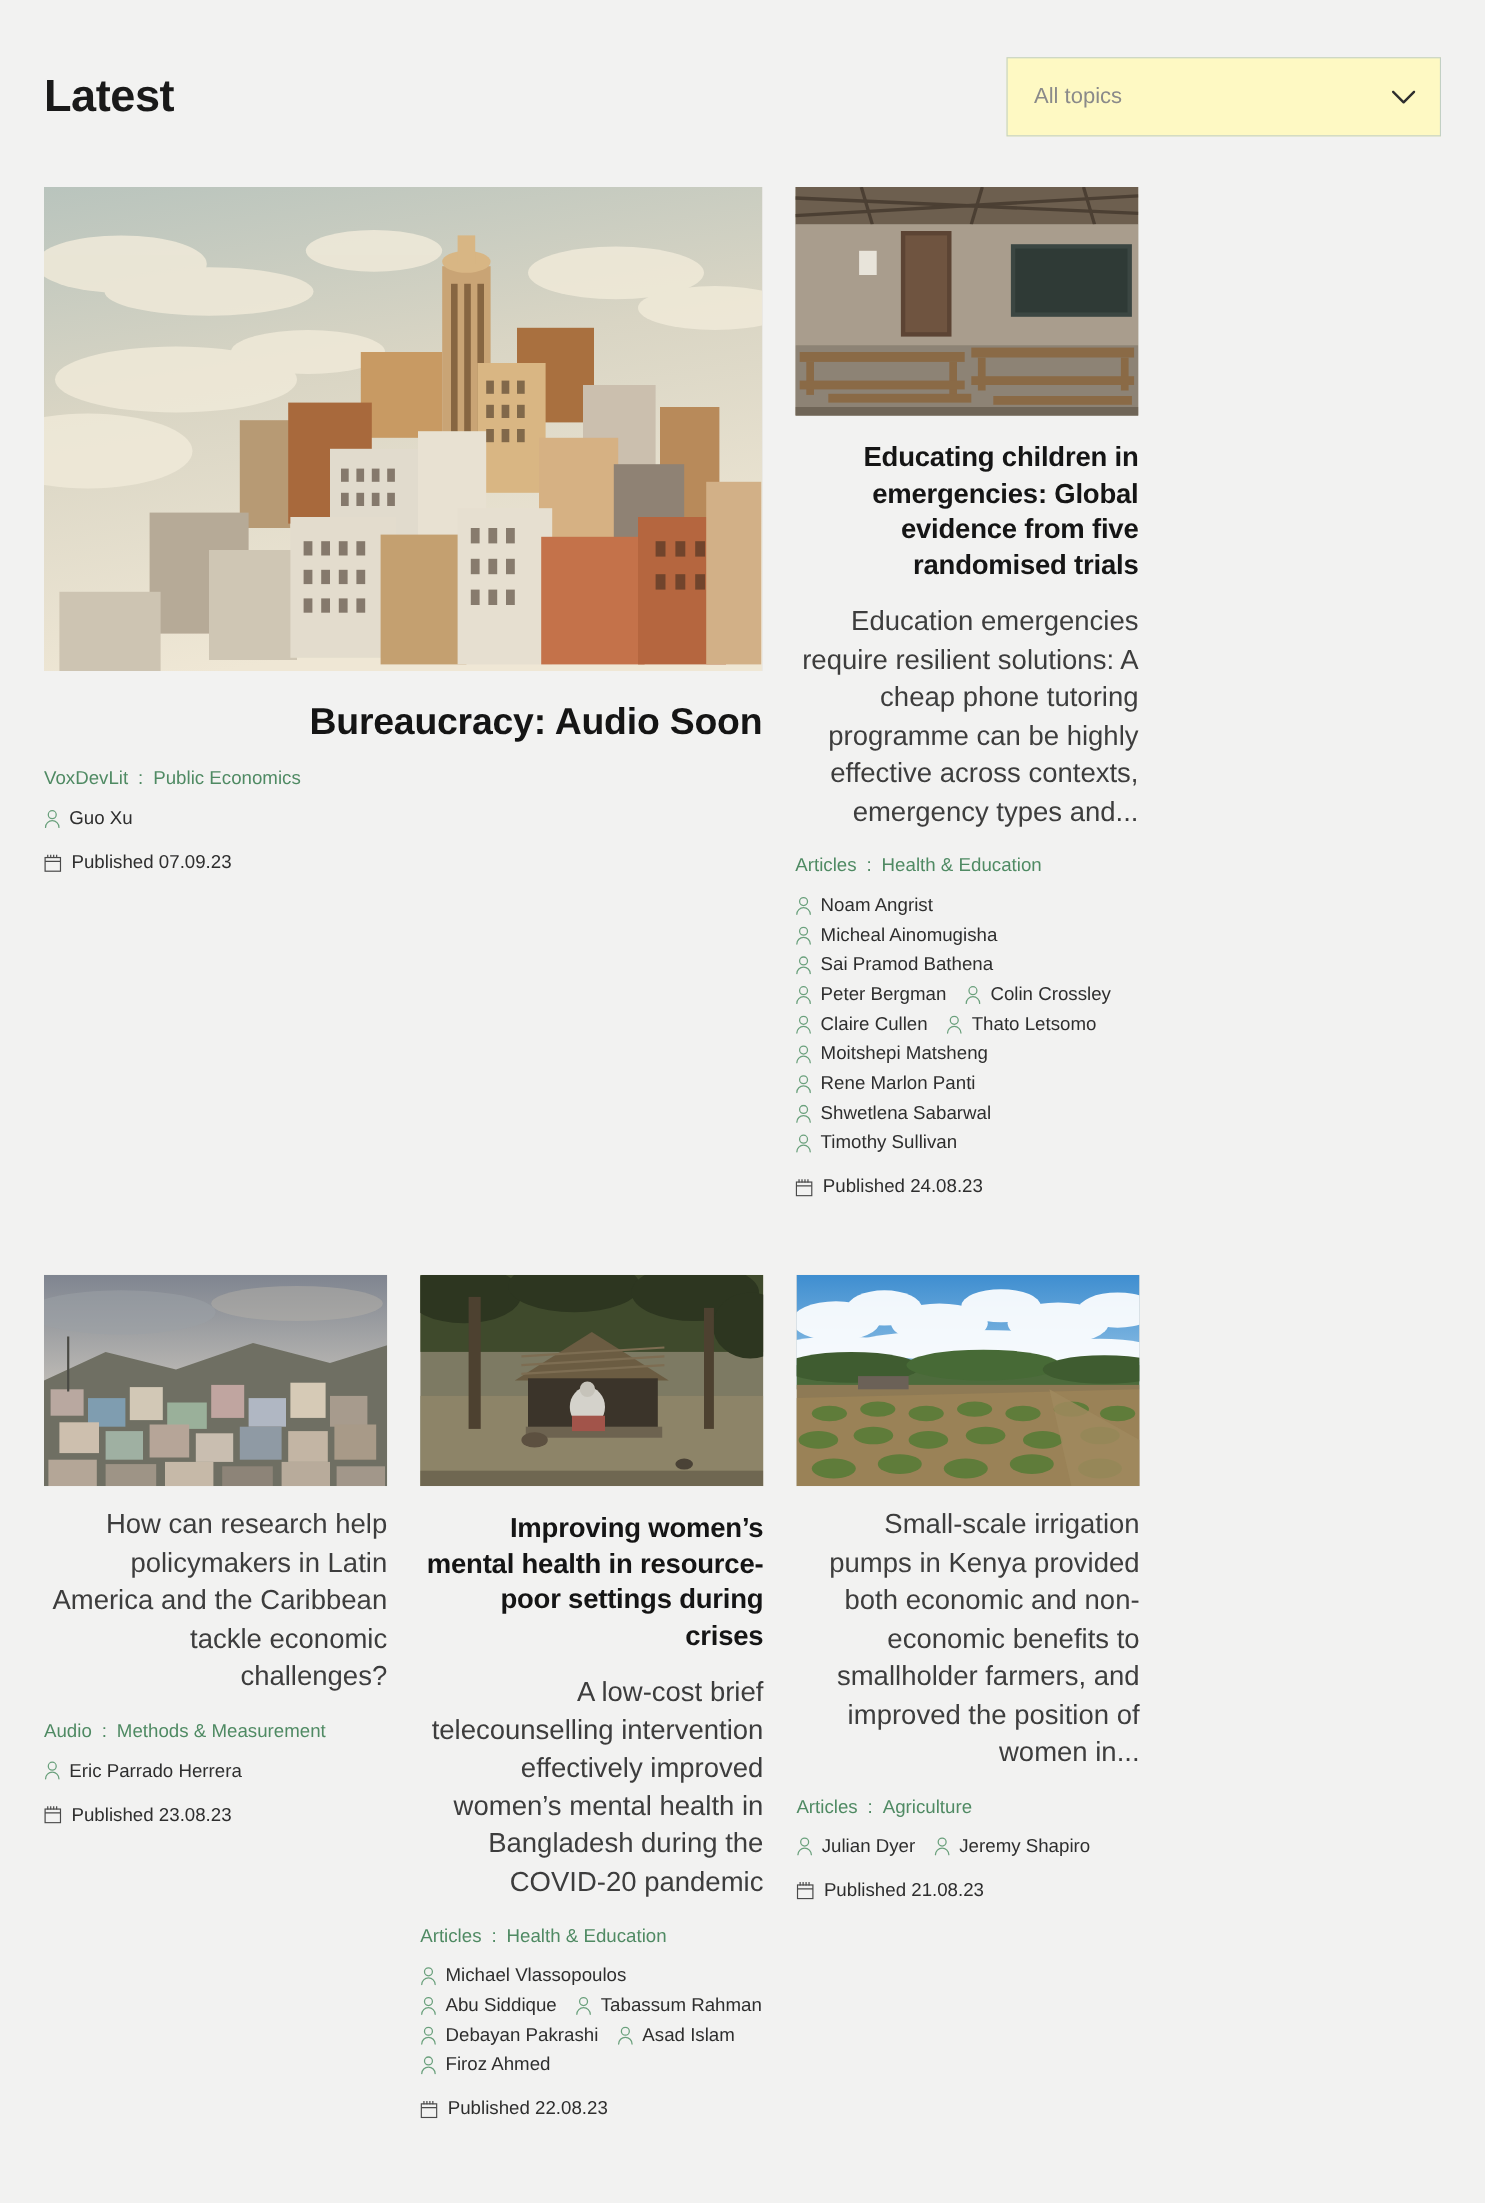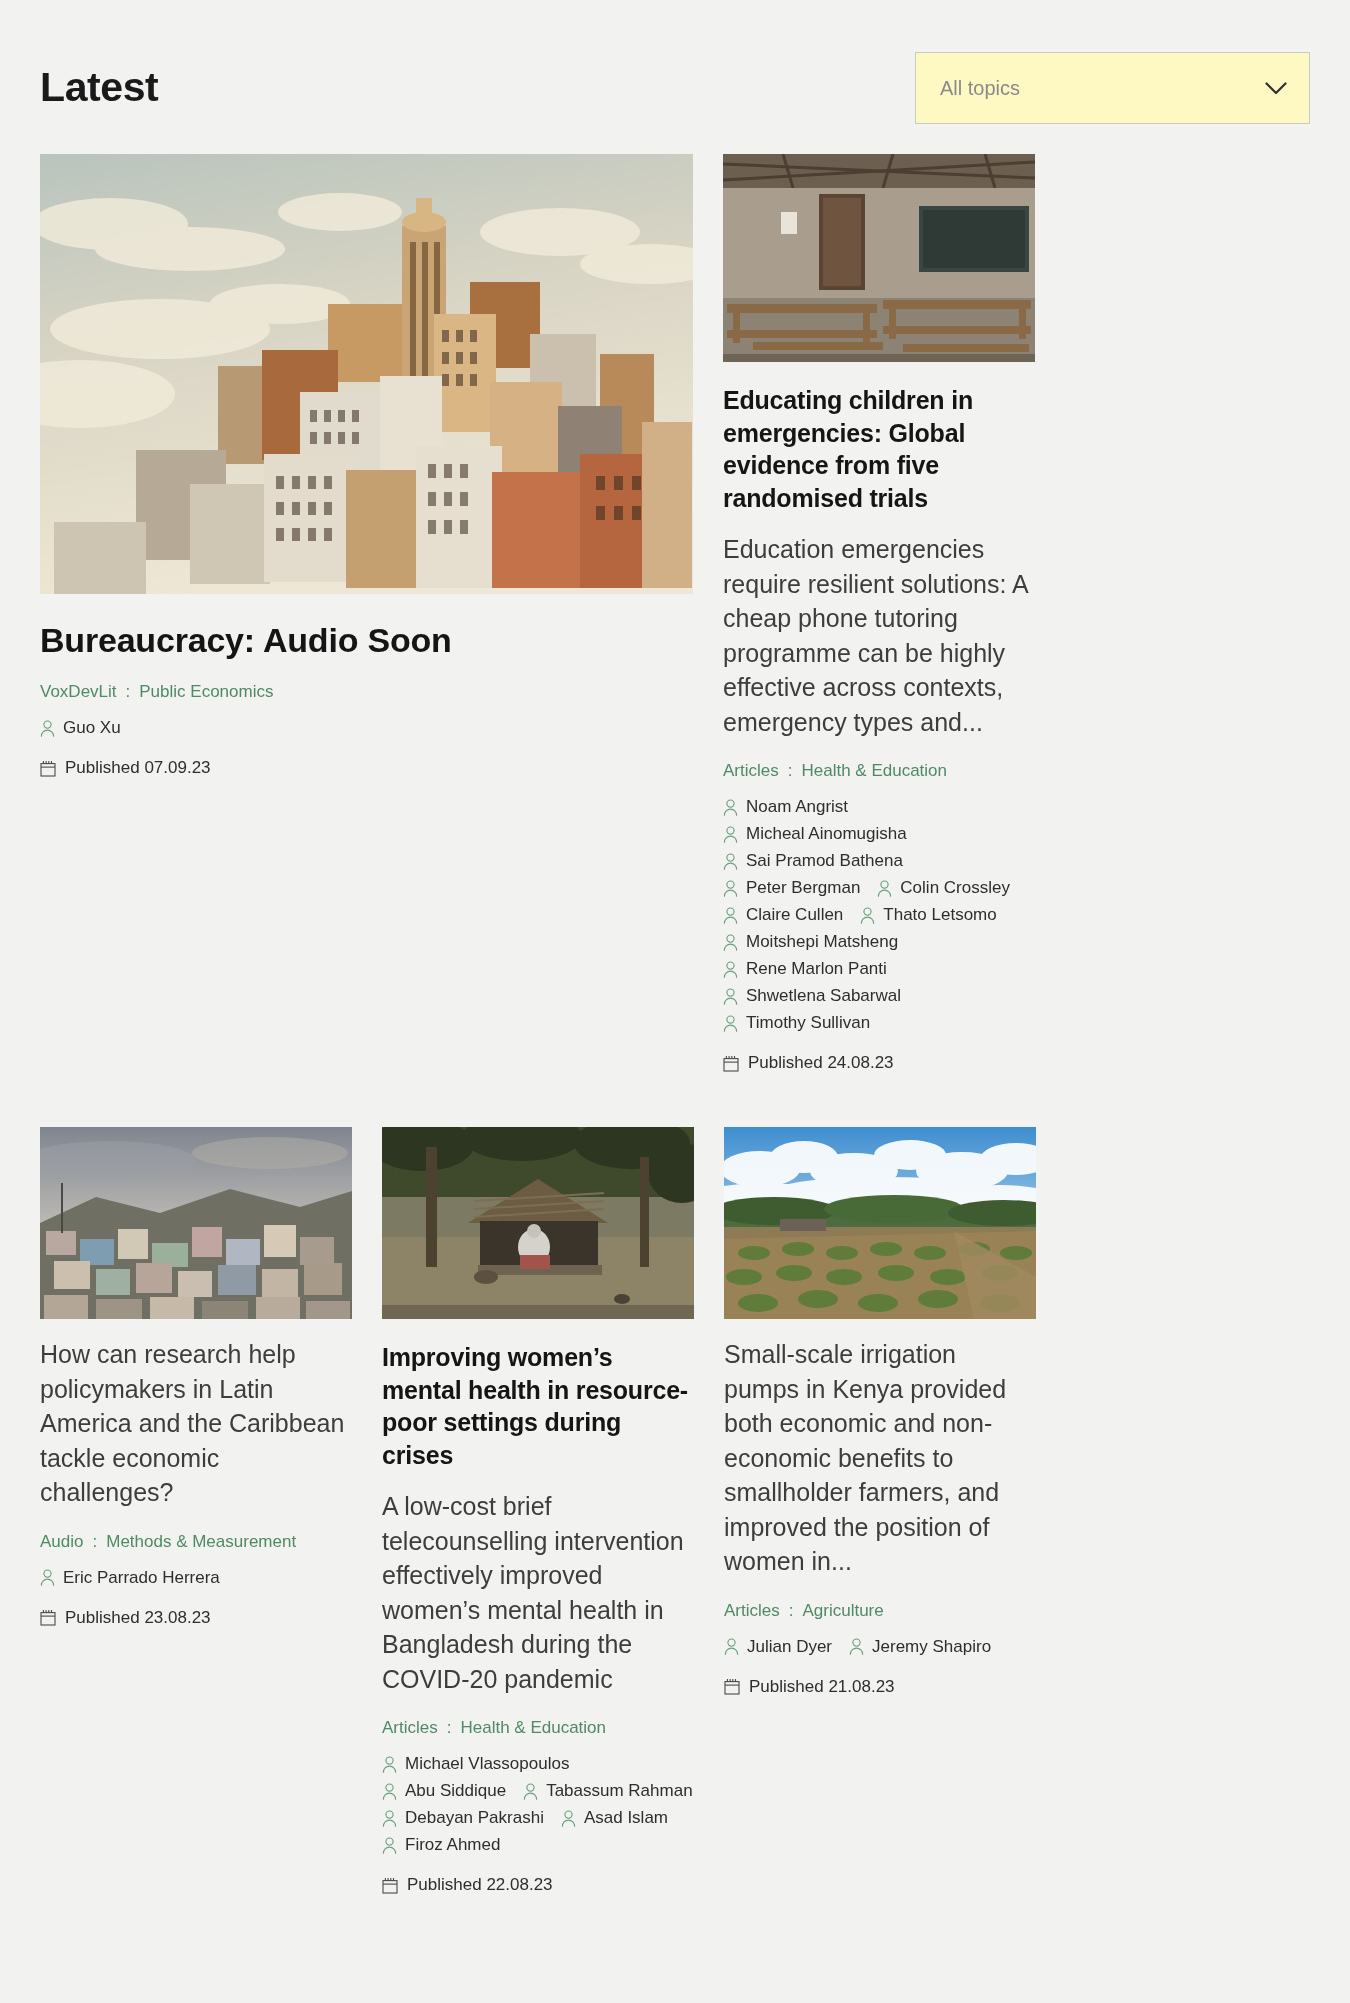--- a/index.html
+++ b/index.html
@@ -10,20 +10,21 @@
     min-height: 2003px;
     background: #f2f2f1;
     font-family: "Liberation Sans", sans-serif;
     -webkit-font-smoothing: antialiased;
   }
 
   .page {
     width: 1350px;
     padding: 0 40px;
     position: relative;
+    text-align: right;
   }
 
   
   .header-row {
     display: flex;
     align-items: center;
     justify-content: space-between;
     padding-top: 52px;
     padding-bottom: 30px;
   }
@@ -71,21 +72,21 @@
   .side-col    { width: 312px; flex: 0 0 312px; }
 
   .bottom-grid {
     display: flex;
     gap: 30px;
     align-items: flex-start;
     margin-top: 54px;
   }
   .bottom-grid .card { width: 312px; flex: 0 0 312px; }
 
-  .card { display: block; }
+  .card { display: block; margin-top: 16px; }
 
   
   .thumb {
     width: 100%;
     display: block;
     overflow: hidden;
     position: relative;
     background: #d8d4cc;
   }
   .thumb svg { display: block; width: 100%; height: 100%; }

